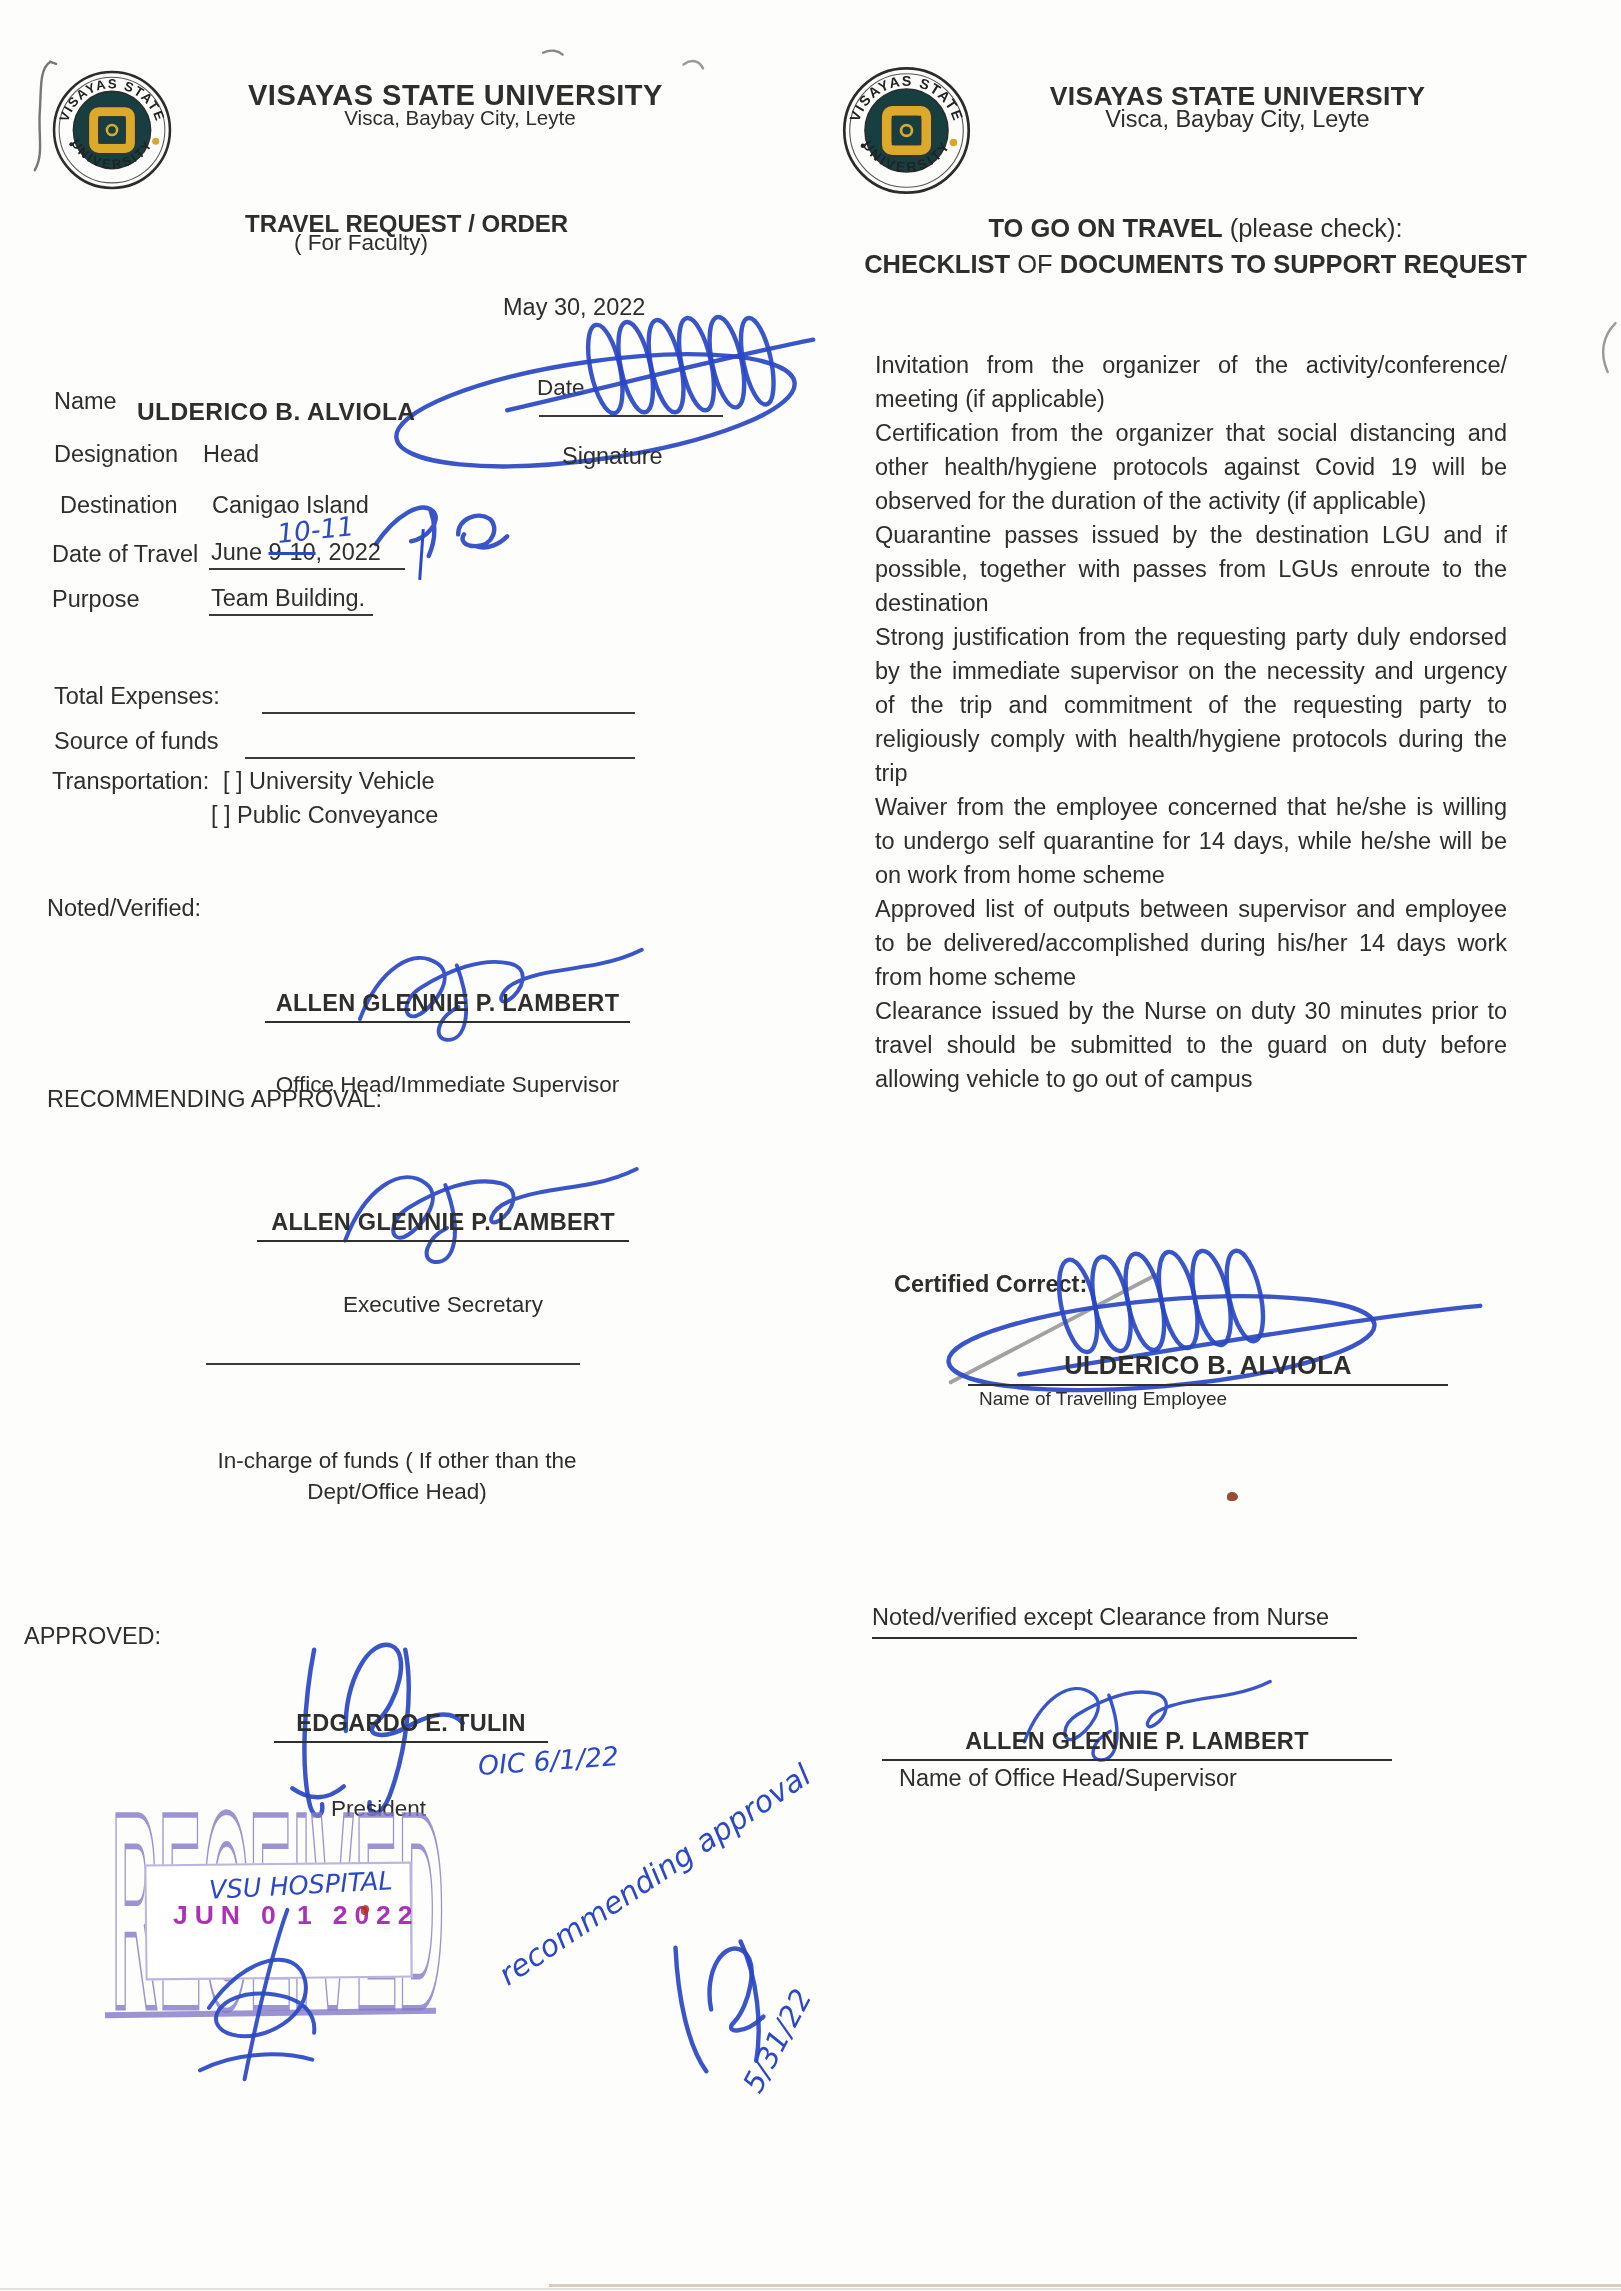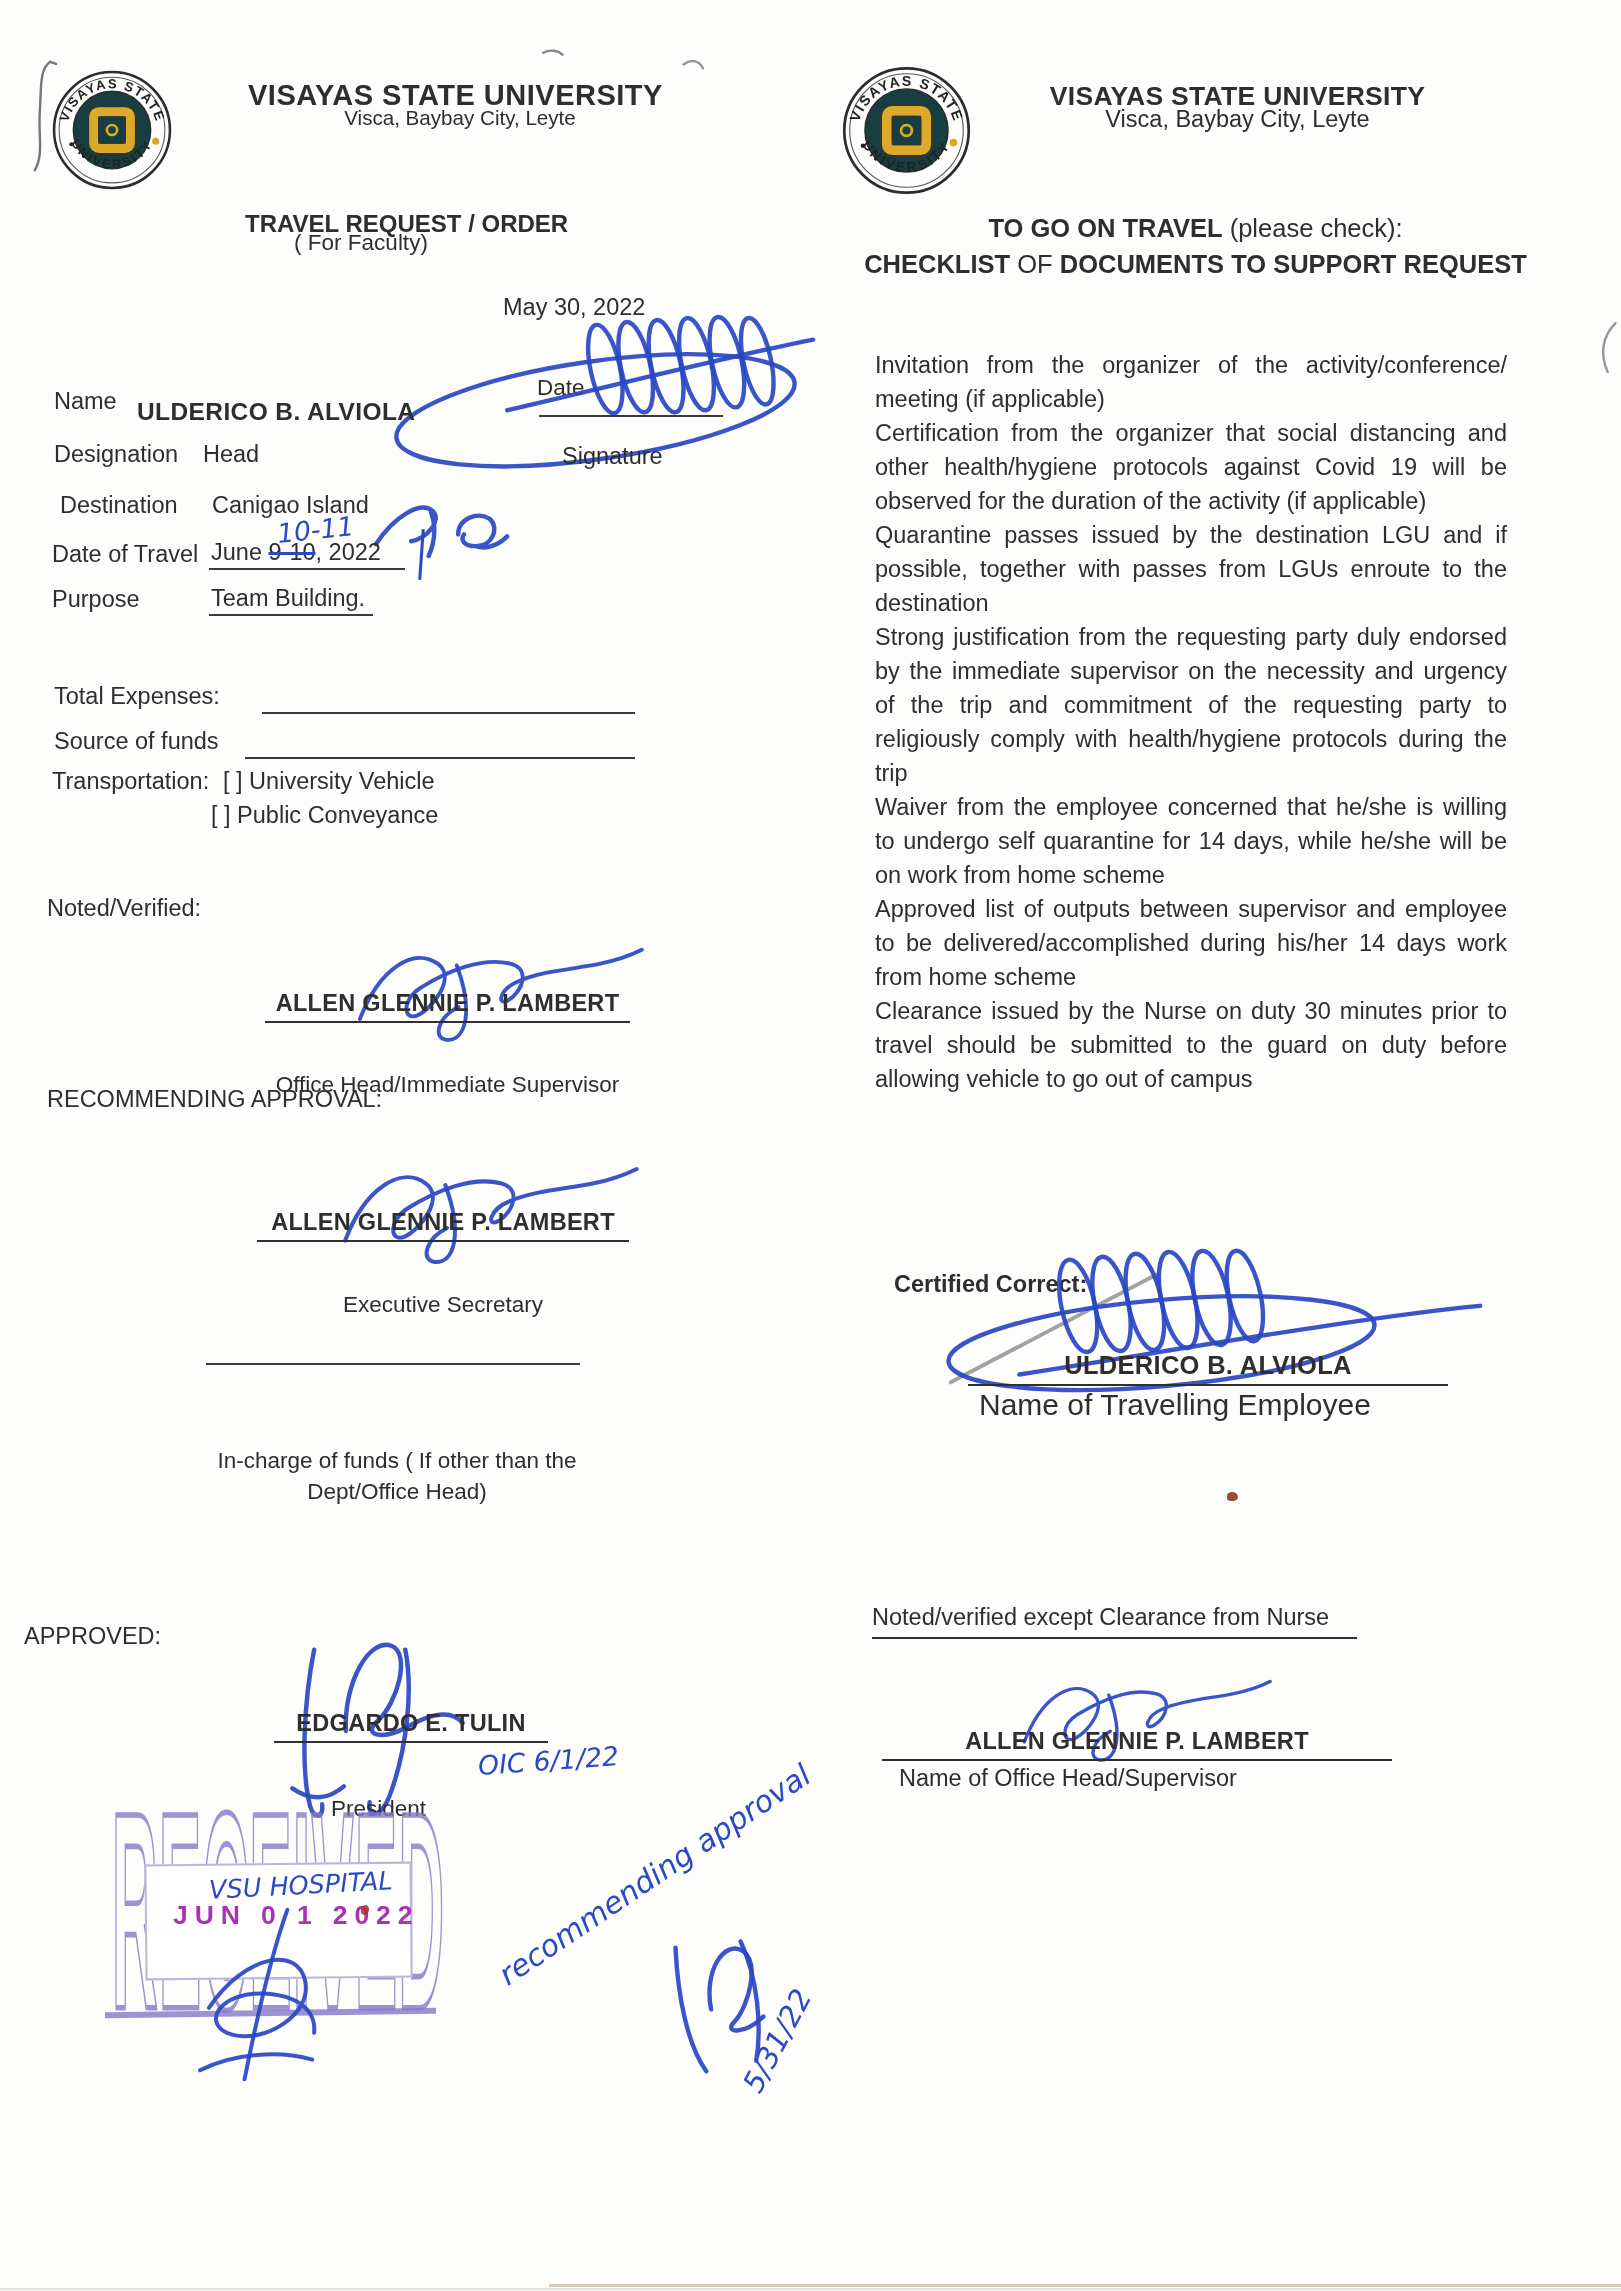--- a/index.html
+++ b/index.html
@@ -221,21 +221,21 @@
     <ellipse cx="235" cy="98" rx="218" ry="44" transform="rotate(-5 235 98)"></ellipse>
     <ellipse cx="150" cy="60" rx="17" ry="48" transform="rotate(-12 150 60)"></ellipse>
     <ellipse cx="184" cy="58" rx="17" ry="49" transform="rotate(-12 184 58)"></ellipse>
     <ellipse cx="218" cy="56" rx="17" ry="50" transform="rotate(-12 218 56)"></ellipse>
     <ellipse cx="252" cy="54" rx="17" ry="50" transform="rotate(-12 252 54)"></ellipse>
     <ellipse cx="286" cy="52" rx="17" ry="49" transform="rotate(-12 286 52)"></ellipse>
     <ellipse cx="320" cy="50" rx="16" ry="47" transform="rotate(-12 320 50)"></ellipse>
     <path d="M90,130 C250,105 450,70 560,60"></path>
   </svg>
   <div class="abs name-block" style="left:968px;top:1351px;width:480px;font-size:25.5px">ULDERICO B. ALVIOLA</div>
-  <div class="abs" style="left:979px;top:1388px;font-size:30px;white-space:nowrap">Name of Travelling Employee</div>
+  <div class="abs" style="left:979px;top:1388px;font-size:19px;white-space:nowrap">Name of Travelling Employee</div>
 
   <div class="abs" style="left:1227px;top:1492px;width:10.8px;height:8.8px;background:#8b3a1f;border-radius:50% 60% 50% 40%;opacity:.9"></div>
 
   <div class="abs" style="left:872px;top:1604px;font-size:23.5px"><span style="display:inline-block;border-bottom:2.9px solid #2f2f2f;padding:0 27.4px 5.9px 0;white-space:nowrap">Noted/verified except Clearance from Nurse</span></div>
 
   <svg class="abs sig" style="left:985px;top:1668px" width="323" height="98" viewBox="0 0 340 130">
     <path d="M8,98 C30,40 70,14 98,34 C120,50 92,86 74,94 C58,100 56,76 78,62 C110,42 150,26 182,34 C206,40 196,66 180,76 C166,84 168,64 192,54 C220,42 258,40 286,34 C306,30 322,24 334,18"></path>
     <path d="M120,36 C140,90 130,124 108,122 C92,120 98,96 122,84"></path>
   </svg>
   <div class="abs name-block" style="left:882px;top:1728px;width:510px">ALLEN GLENNIE P. LAMBERT</div>

